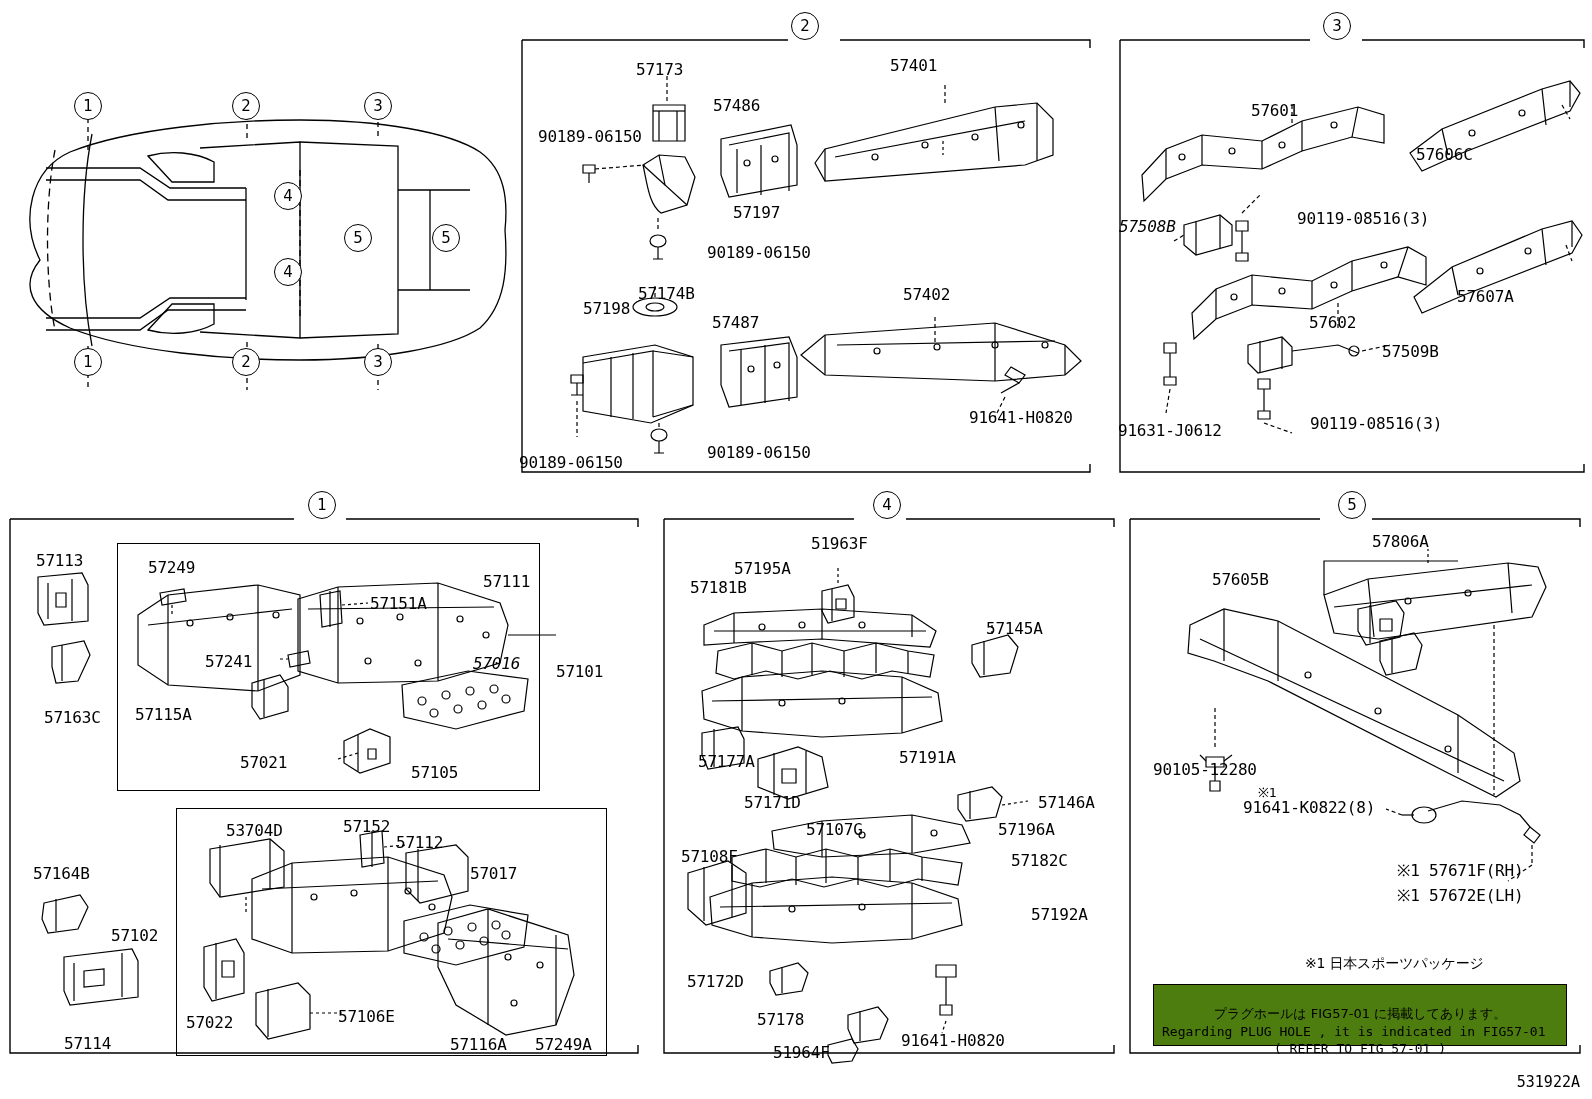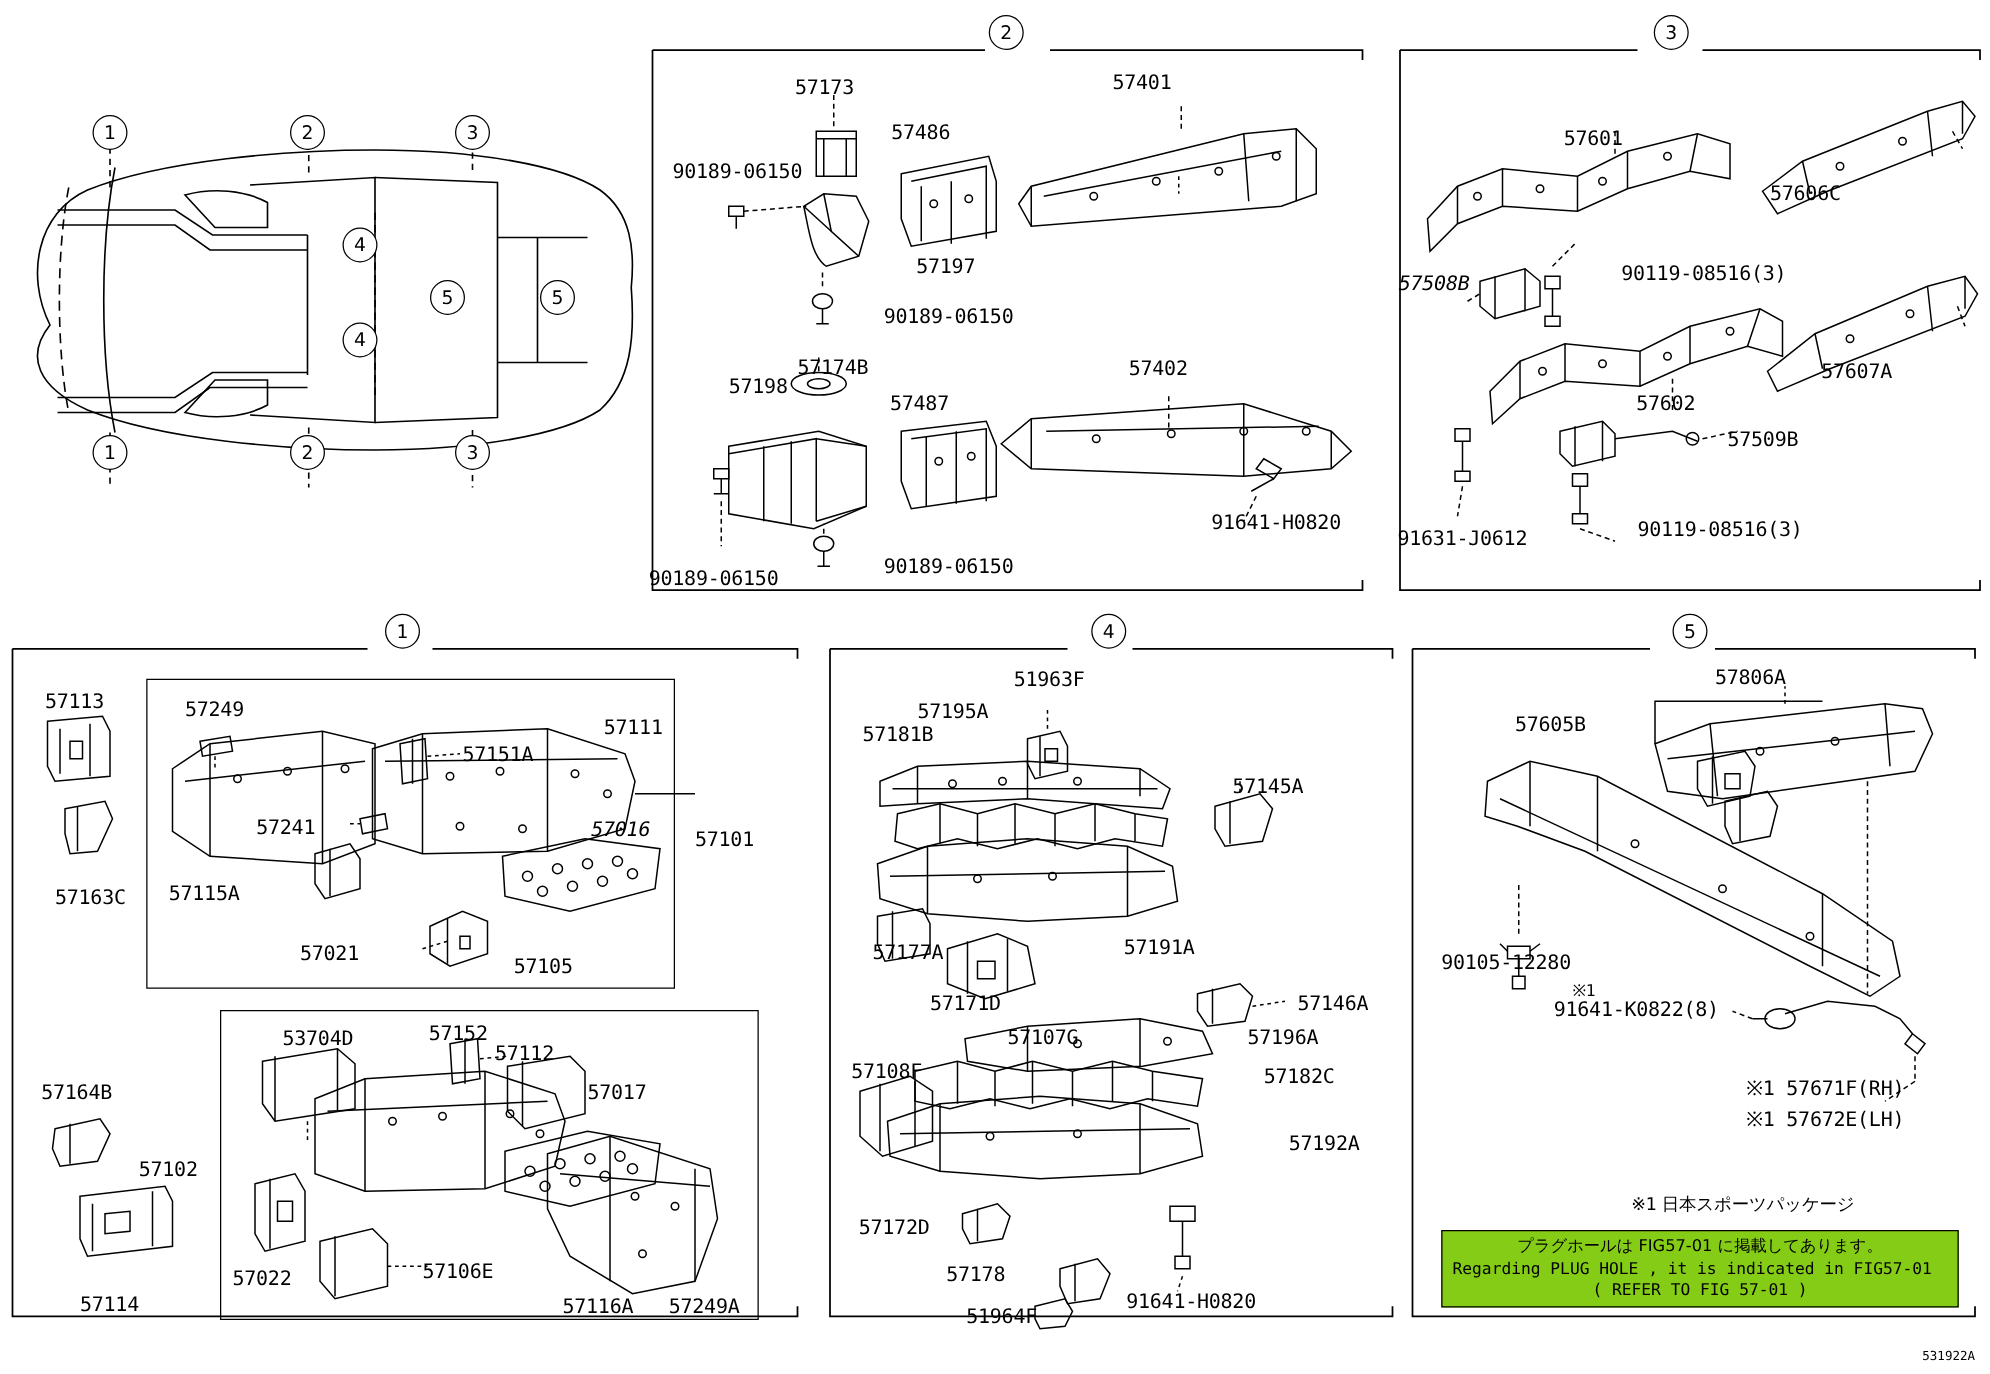--- a/index.html
+++ b/index.html
@@ -33,31 +33,31 @@
   }
   .box{
     position:absolute;
     border:1.4px solid #000;
     box-sizing:border-box;
   }
   svg{position:absolute;left:0;top:0;overflow:visible;}
   .note-box{
     position:absolute;
     border:1.4px solid #000;
-    background:#84cc16;
+    background:#4d7c0f;
     box-sizing:border-box;
-    padding:4px 8px;
+    padding:20px 8px;
     font-size:13px;
     line-height:1.35;
     font-family:"DejaVu Sans Mono", monospace;
   }
   .note-box .jpline{font-family:"DejaVu Sans", sans-serif;font-size:13px;}
   .corner-id{
     position:absolute;right:12px;bottom:8px;
-    font-size:10px;font-family:"DejaVu Sans Mono", monospace;
+    font-size:15px;font-family:"DejaVu Sans Mono", monospace;
   }
 </style>
 </head>
 <body>
 
 <div class="stage">
 
   <svg width="520" height="400" style="left:0px;top:90px;">
     <g fill="none" stroke="#000" stroke-width="1.3">
 

